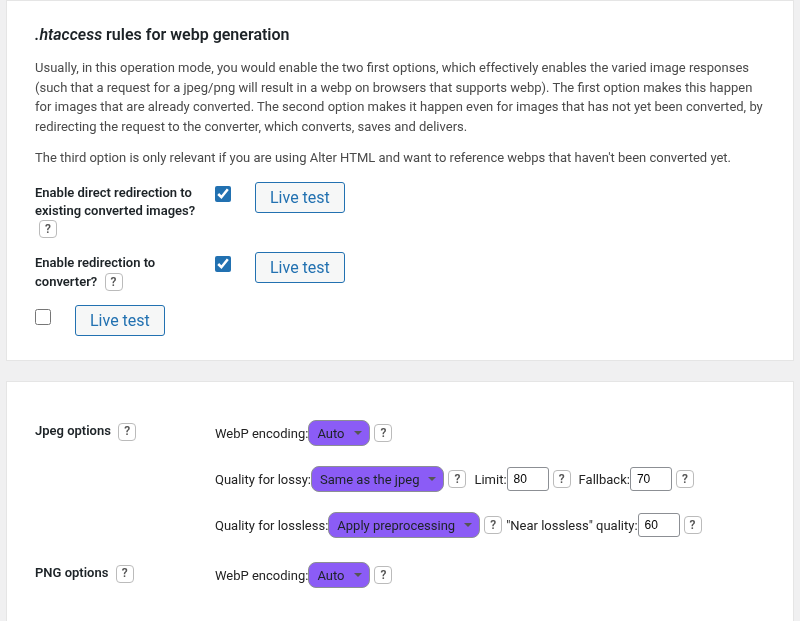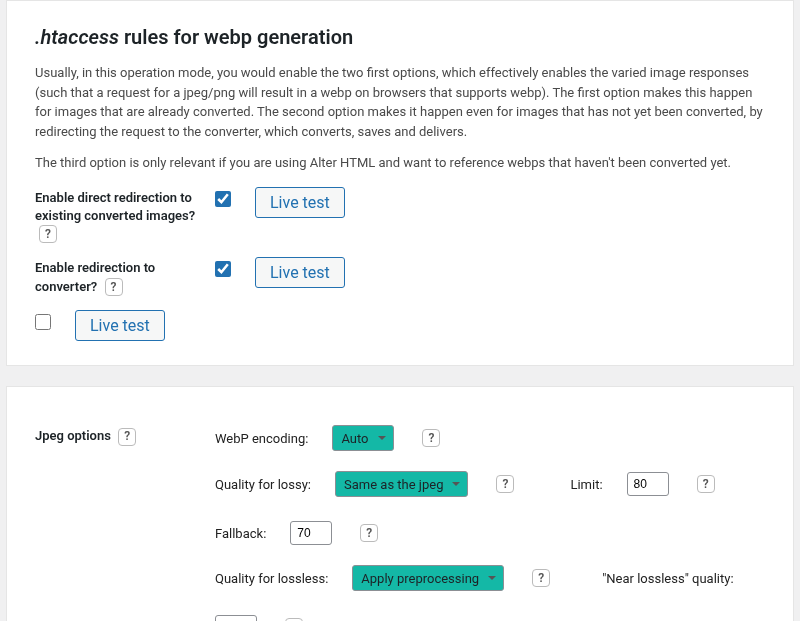--- a/index.html
+++ b/index.html
@@ -11,21 +11,21 @@
     background: #f0f0f1;
     padding: 0;
   }
   .panel {
     background: #fff;
     margin: 0 6px 20px 6px;
     padding: 24px 28px;
     border: 1px solid #e5e5e5;
   }
   h3 {
-    font-size: 20px;
+    font-size: 16px;
     font-weight: 600;
     margin: 0 0 14px 0;
   }
   h3 .italic { font-style: italic; }
   p {
     margin: 12px 0 12px 0;
     color: #4a4a4a;
     line-height: 1.5;
   }
   .row {
@@ -75,24 +75,24 @@
     padding: 5px 14px;
     border: 1px solid #2271b1;
     border-radius: 3px;
     color: #2271b1;
     background: #f6f7f7;
     font-size: 16px;
     cursor: pointer;
   }
   select, .select {
     border: 1px solid #8c8f94;
-    border-radius: 3px;
+    border-radius: 8px;
     padding: 4px 24px 4px 8px;
     font-size: 13px;
-    background: #14b8a6;
+    background: #8b5cf6;
     appearance: none;
     position: relative;
     min-height: 26px;
     cursor: pointer;
     display: inline-flex;
     align-items: center;
   }
   .select-wrap { position: relative; display: inline-block; }
   .select-wrap::after {
     content: "";
@@ -109,21 +109,21 @@
     border: 1px solid #8c8f94;
     border-radius: 3px;
     padding: 4px 6px;
     font-size: 12px;
     text-align: left;
   }
   .subrow {
     display: flex;
     align-items: center;
     flex-wrap: wrap;
-    gap: 24px;
+    gap: 0;
     margin-bottom: 10px;
     width: 100%;
   }
   .subrow-label { color: #222; }
   .cb-col { width: 40px; min-width: 40px; }
 </style>
 </head>
 <body>
 
 <div class="panel">

